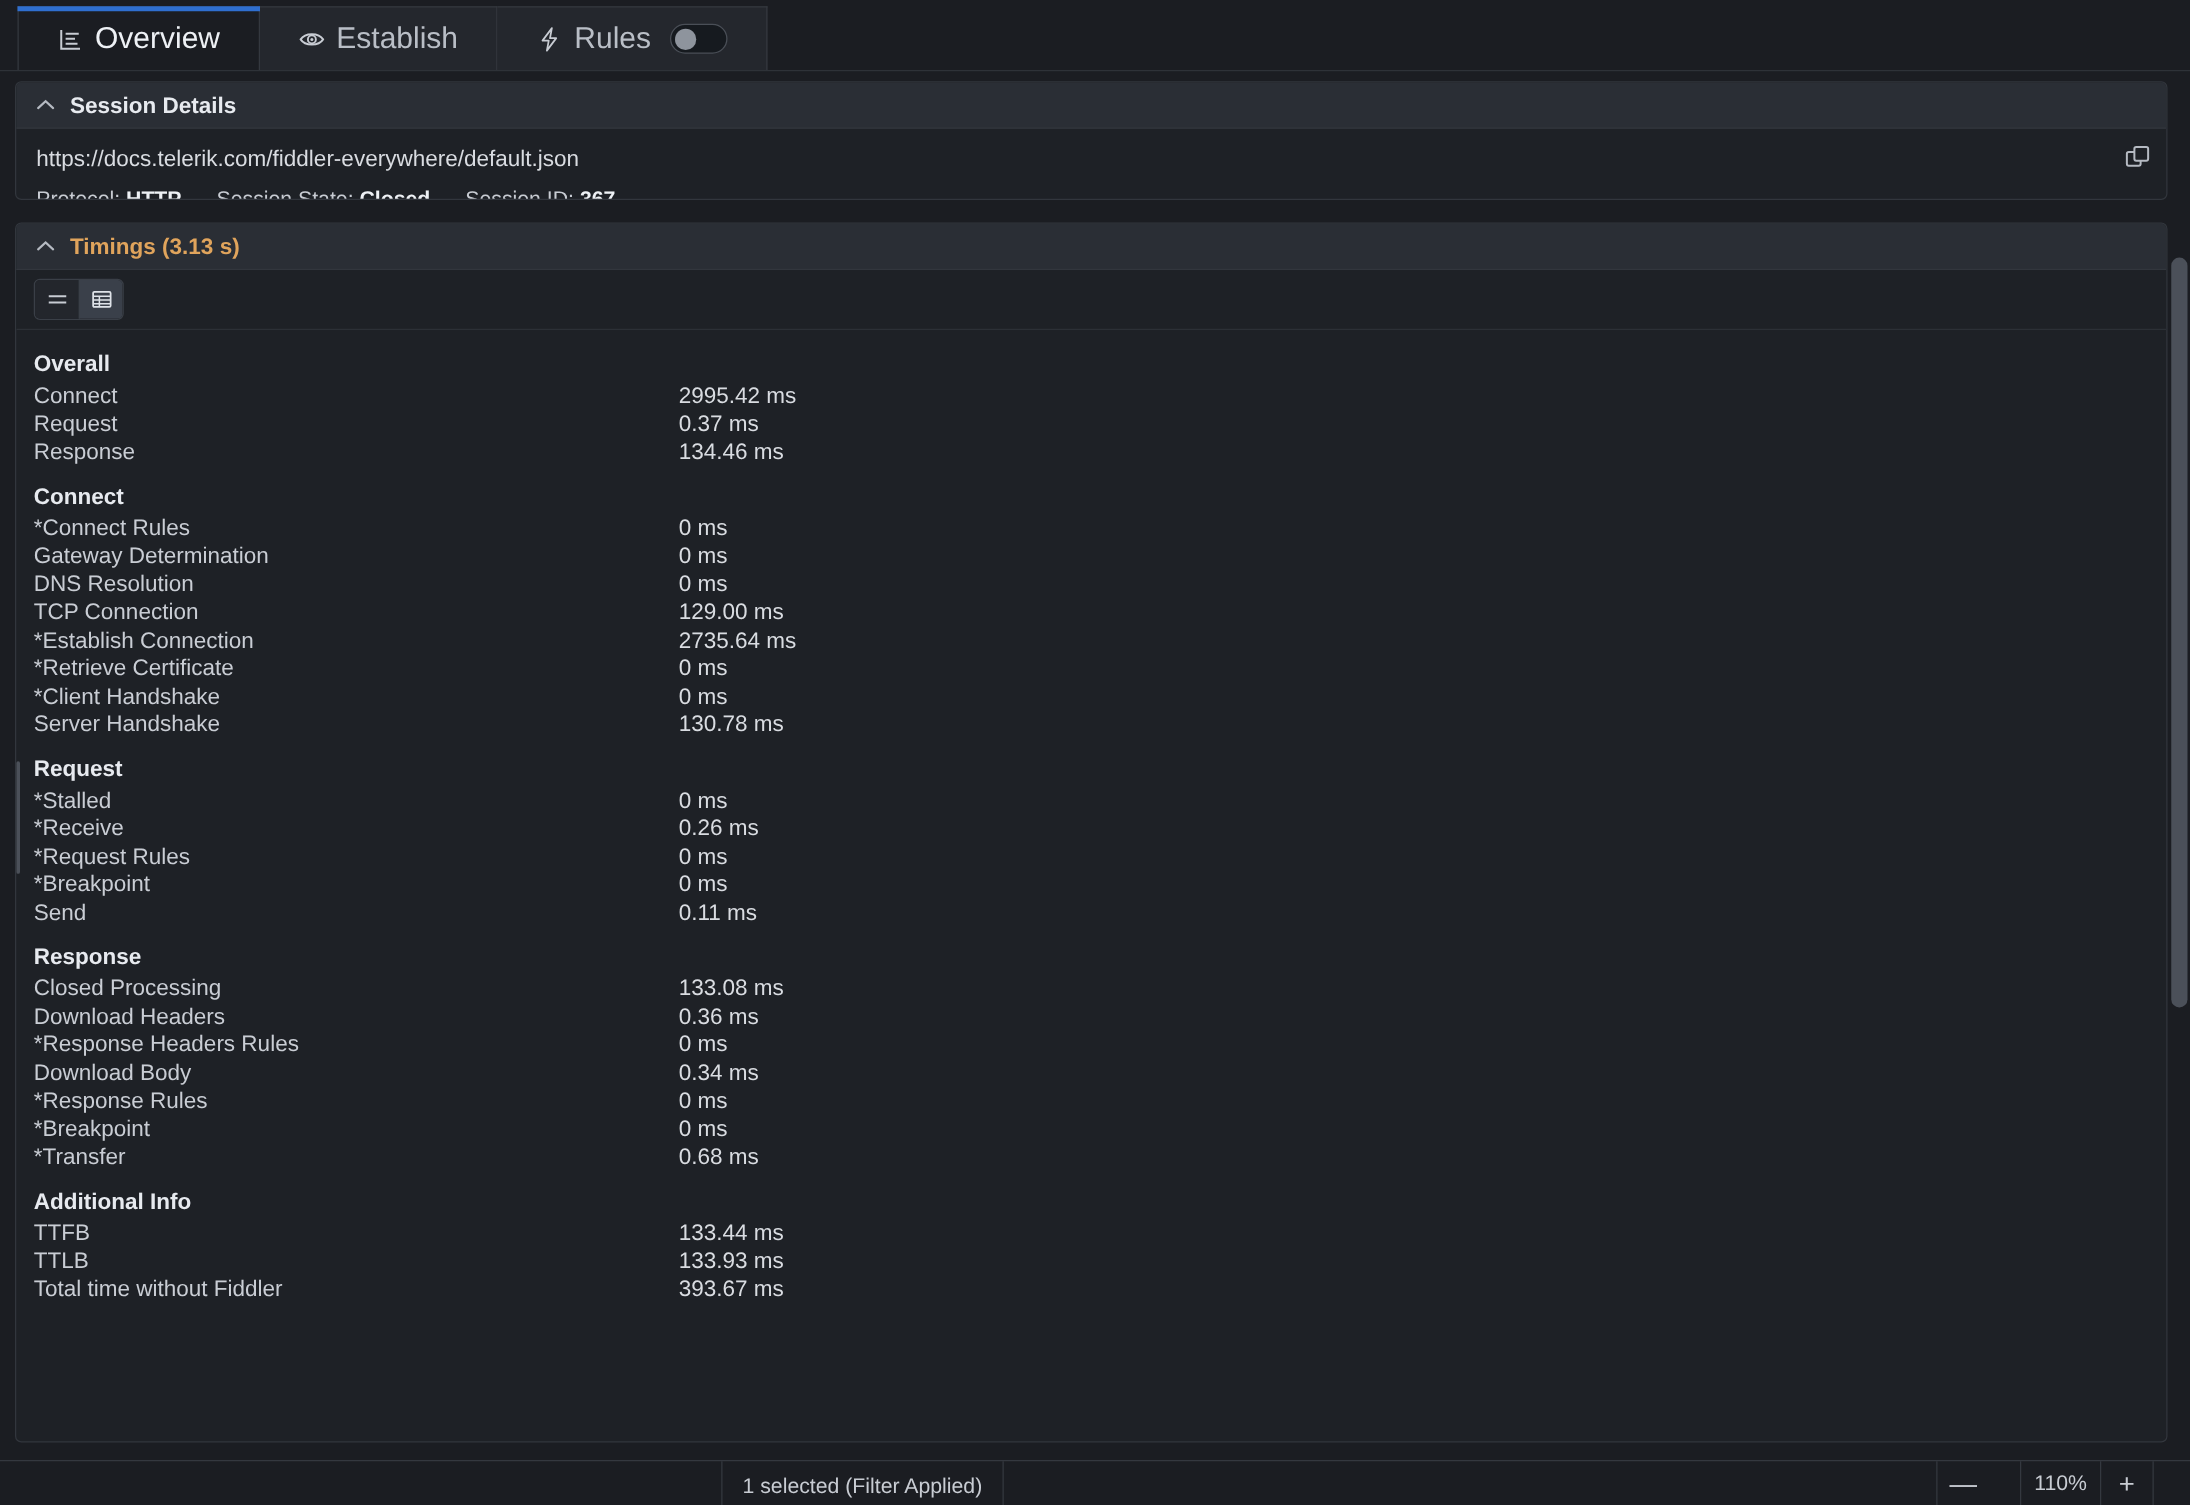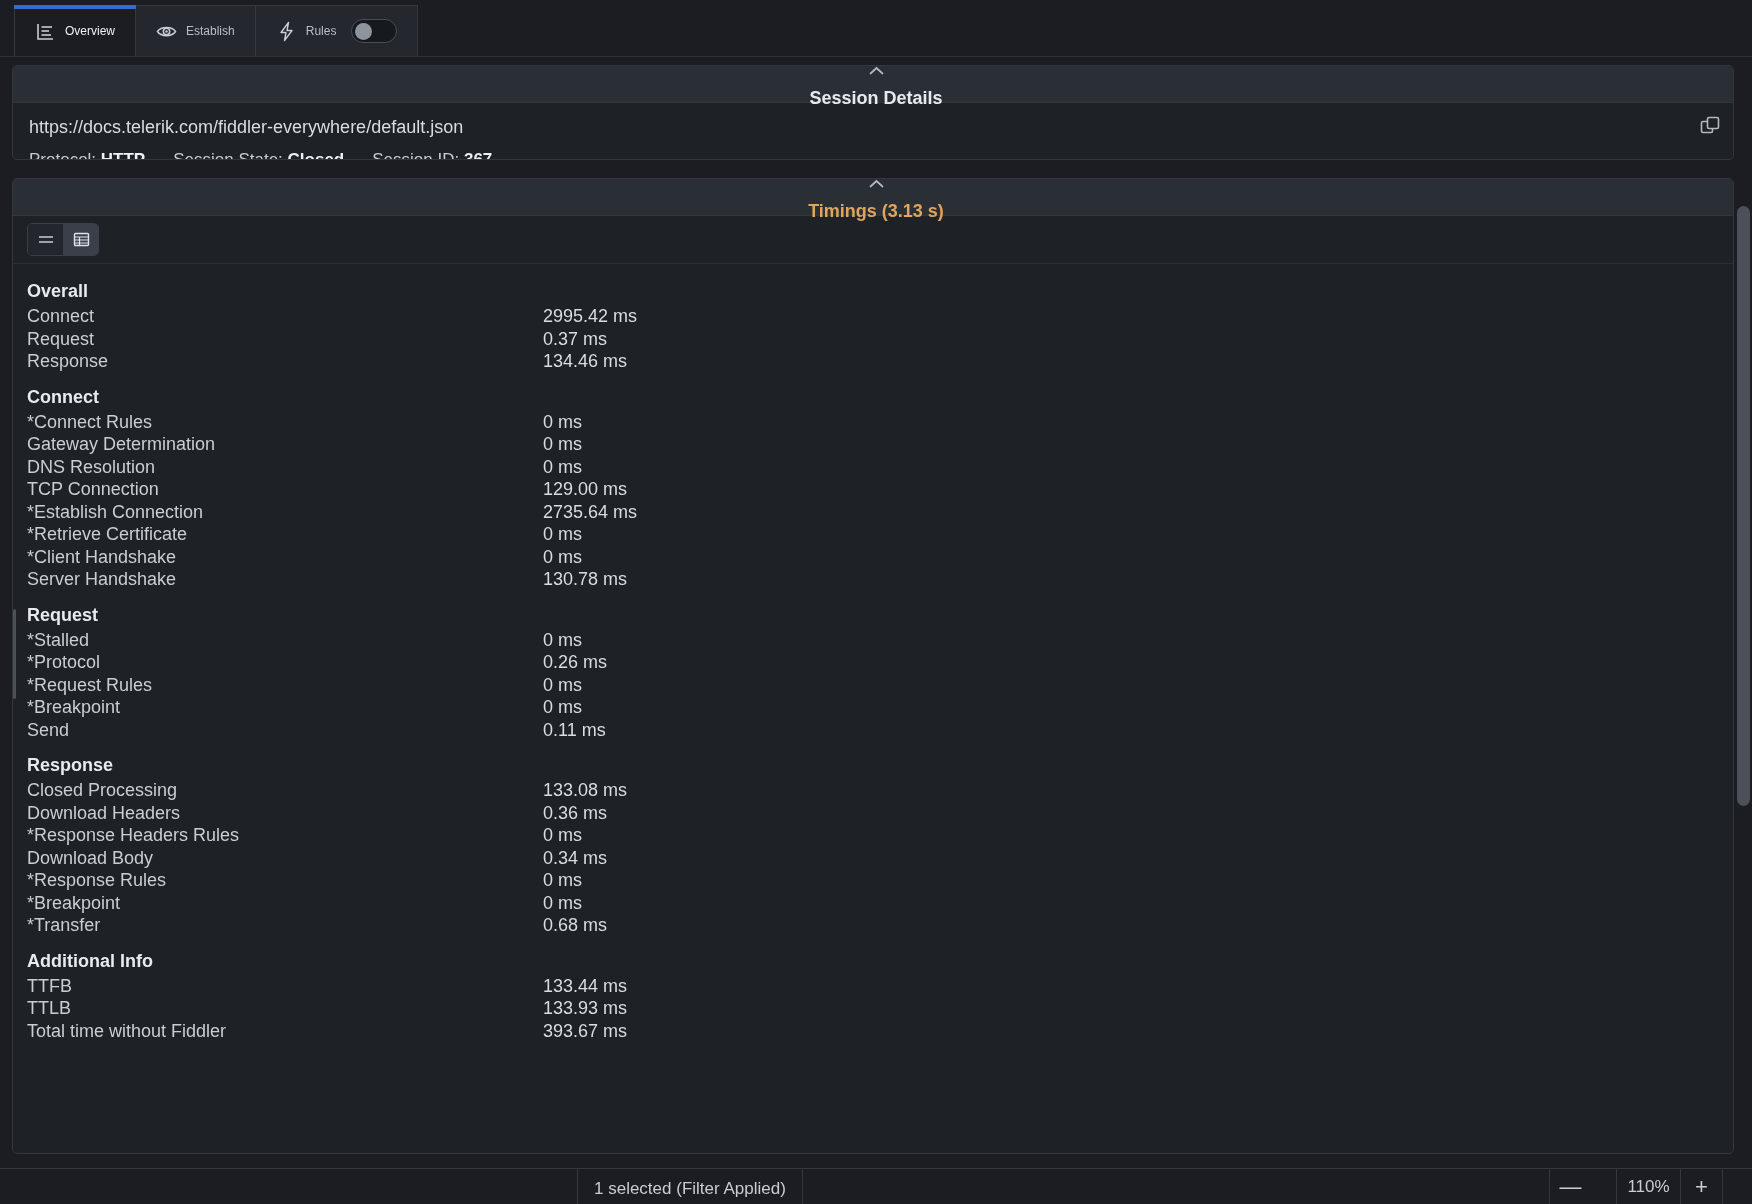--- a/index.html
+++ b/index.html
@@ -18,22 +18,22 @@
     position: absolute; top: 0; left: 0; right: 0; height: 57px;
     background: #1b1d22;
     border-bottom: 1px solid #2e3238;
     display: flex; align-items: flex-end;
     padding-left: 14px;
   }
   .tab {
     position: relative;
     height: 51px;
     display: flex; align-items: center; gap: 9px;
-    padding: 0 20px;
-    font-size: 12px;
+    padding: 0 31px;
+    font-size: 24px;
     color: #b9bec6;
     border: 1px solid #34383f;
     border-bottom: none;
     background: #24272d;
     cursor: pointer;
     white-space: nowrap;
   }
   .tab + .tab { border-left: none; }
   .tab.active {
     background: #1b1d22;
@@ -69,21 +69,20 @@
   }
   .panel-head {
     height: 37px;
     background: #2a2e35;
     display: flex; align-items: center; gap: 12px;
     padding: 0 10px 0 16px;
     font-size: 18px; font-weight: bold;
     border-bottom: 1px solid #32363d;
     cursor: pointer;
     user-select: none;
-    flex-direction: column;
   }
   .chev { width: 15px; height: 10px; flex: none; }
   .chev svg { display: block; }
   .panel-title { color: #e7eaef; }
   .panel-title.accent { color: #e0a45c; }
 
   
   #session-panel { top: 65px; height: 95px; }
   .sd-body { padding: 14px 16px 0 16px; position: relative; height: 100%; }
   .sd-url { font-size: 18px; color: #d9dce1; margin-bottom: 12px; }
@@ -337,21 +336,21 @@
           <span class="v">130.78 ms</span>
         </div>
       </div>
       <div class="group">
         <div class="group-title">Request</div>
         <div class="trow">
           <span class="k">*Stalled</span>
           <span class="v">0 ms</span>
         </div>
         <div class="trow">
-          <span class="k">*Protocol</span>
+          <span class="k">*Receive</span>
           <span class="v">0.26 ms</span>
         </div>
         <div class="trow">
           <span class="k">*Request Rules</span>
           <span class="v">0 ms</span>
         </div>
         <div class="trow">
           <span class="k">*Breakpoint</span>
           <span class="v">0 ms</span>
         </div>

